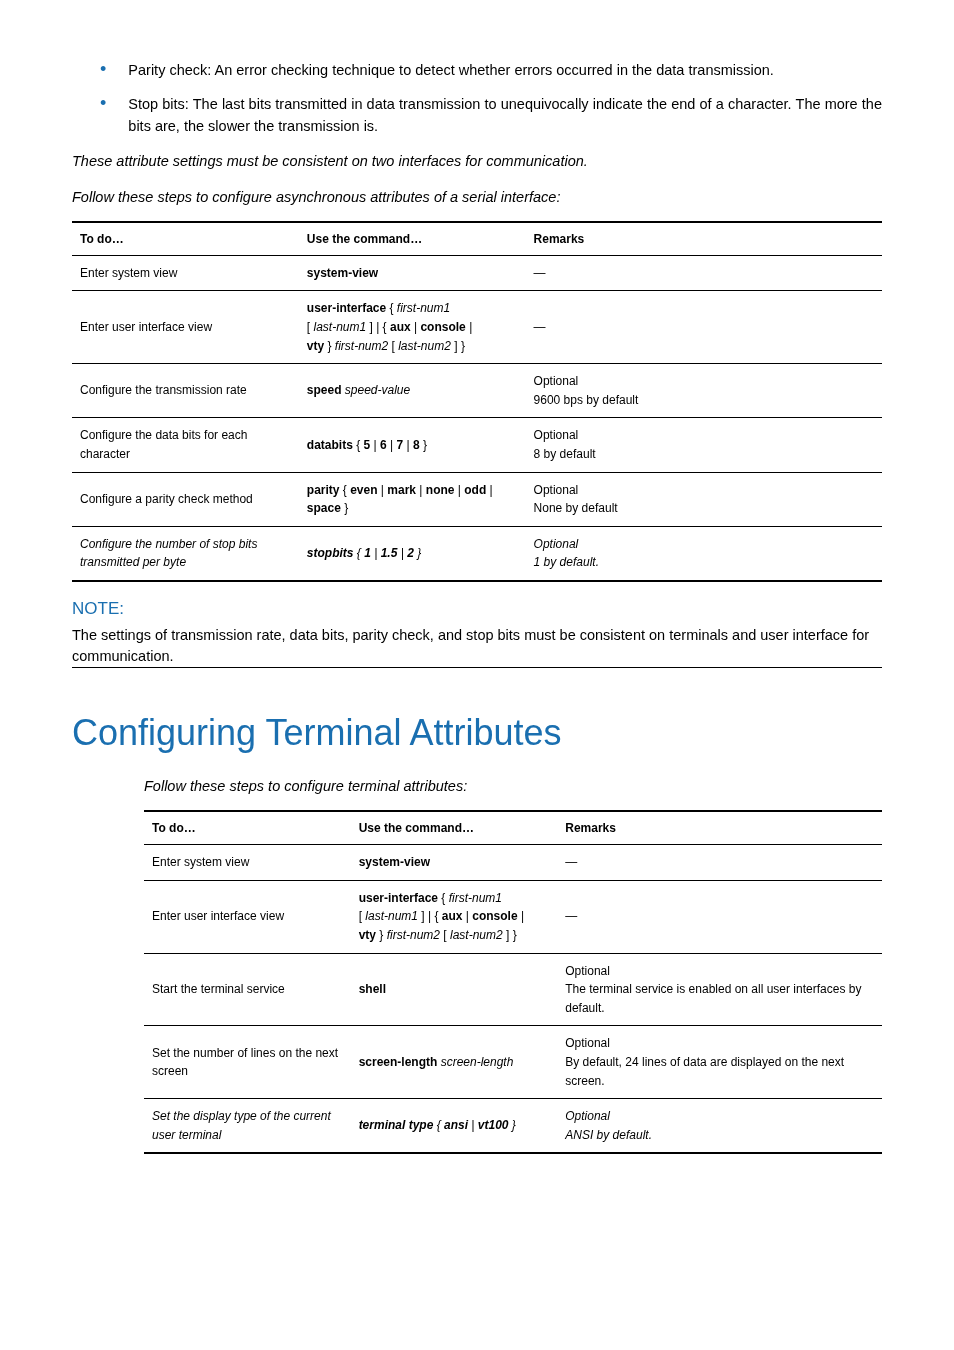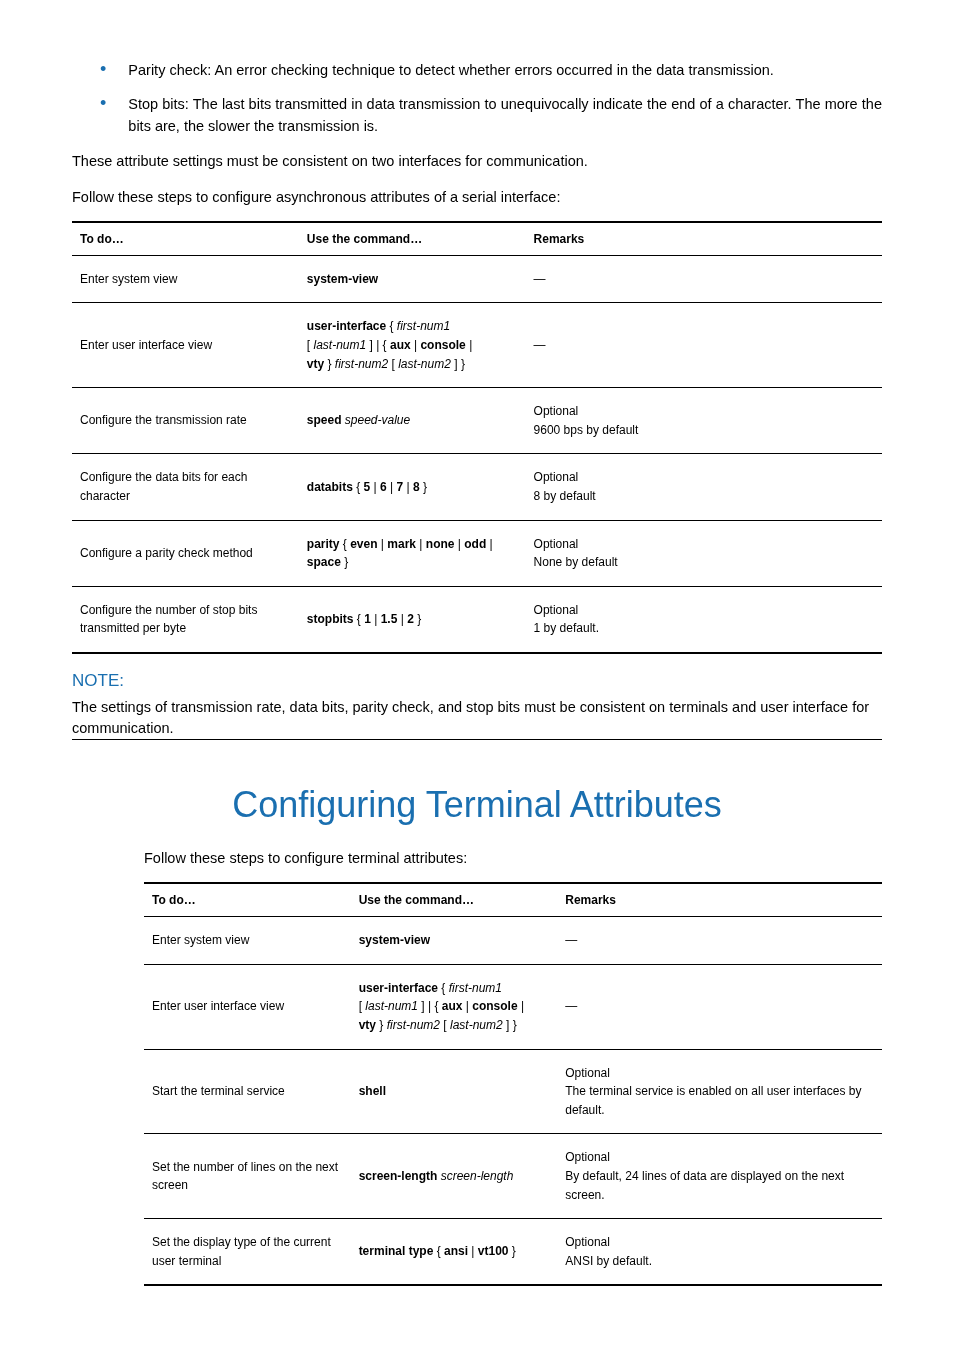--- a/index.html
+++ b/index.html
@@ -22,48 +22,50 @@
     font-size: 18px;
     line-height: 1.1;
     margin-right: 22px;
     flex-shrink: 0;
   }
   .bullet-text {
     flex: 1;
   }
   .para {
     margin: 14px 0;
+    font-style: italic;
   }
   .intro-table {
     margin: 4px 0 6px 0;
   }
   table {
     border-collapse: collapse;
     width: 100%;
     margin: 12px 0 10px 0;
     font-size: 12px;
   }
   thead tr {
     border-top: 2px solid #000;
     border-bottom: 1.5px solid #000;
   }
   tbody tr {
     border-bottom: 1px solid #000;
   }
   tbody tr:last-child {
     border-bottom: 2px solid #000;
+    font-style: italic;
   }
   th {
     text-align: left;
     font-weight: bold;
     padding: 7px 8px 7px 8px;
     vertical-align: middle;
   }
   td {
-    padding: 14px 8px;
+    padding: 8px 8px;
     vertical-align: middle;
     line-height: 1.55;
   }
   .col1 { width: 28%; }
   .col2 { width: 28%; }
   .col3 { width: 44%; }
   .b { font-weight: bold; }
   .i { font-style: italic; }
   .note-head {
     color: #1a6fb0;
@@ -73,21 +75,20 @@
   .note-body {
     margin: 2px 0 0 0;
     border-bottom: 1px solid #000;
     line-height: 1.45;
   }
   h1.section {
     color: #1a6fb0;
     font-weight: normal;
     font-size: 36px;
     margin: 38px 0 16px 0;
-    text-align: center;
   }
   .body-indent {
     margin-left: 72px;
   }
   
   .t2 .col1 { width: 28%; }
   .t2 .col2 { width: 28%; }
   .t2 .col3 { width: 44%; }
 </style>
 </head>

